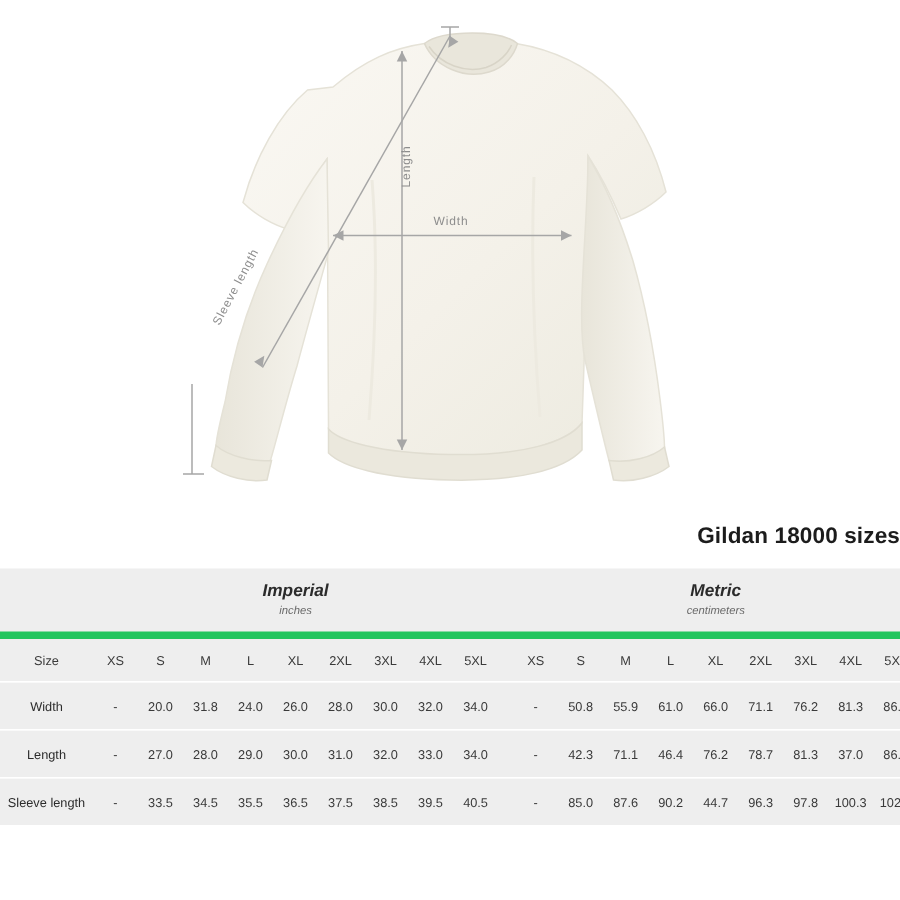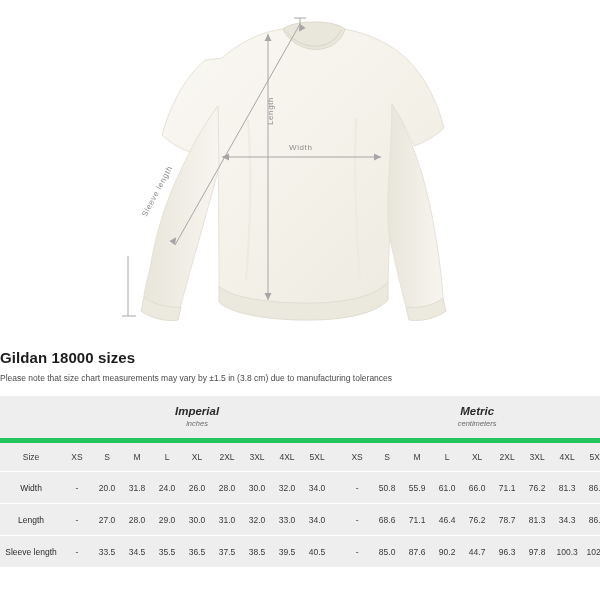--- a/index.html
+++ b/index.html
@@ -42,21 +42,21 @@
     transform: rotate(-90deg);
     transform-origin: left top;
   }
   .dim-label.diag {
     transform: rotate(-62deg);
     transform-origin: left top;
   }
 
   
   .title-block {
-    text-align: left;
+    text-align: right;
     margin-top: 4px;
   }
   .chart-title {
     font-size: 15px;
     font-weight: bold;
     color: #1c1c1c;
     letter-spacing: 0.1px;
   }
   .chart-note {
     font-size: 8.5px;
@@ -215,21 +215,20 @@
 
   <div class="dim-label vertical" style="left:266px; top:125px;">Length</div>
 
   <div class="dim-label" style="left:289px; top:143px;">Width</div>
 
   <div class="dim-label diag" style="left:140px; top:214px;">Sleeve length</div>
 </div>
 
 <div class="title-block">
   <div class="chart-title">Gildan 18000 sizes</div>
-  <div class="chart-note">Please note that size chart measurements may vary by ±1.5 in (3.8 cm) due to manufacturing tolerances</div>
 </div>
 
 <div class="table-wrap">
   <table class="size-table">
     <colgroup>
       <col class="col-label">
       <col class="col-val">
         <col class="col-val">
         <col class="col-val">
         <col class="col-val">
@@ -315,27 +314,27 @@
         <td>27.0</td>
         <td>28.0</td>
         <td>29.0</td>
         <td>30.0</td>
         <td>31.0</td>
         <td>32.0</td>
         <td>33.0</td>
         <td>34.0</td>
         <td></td>
         <td>-</td>
-        <td>68.6</td>
+        <td>42.3</td>
         <td>71.1</td>
         <td>46.4</td>
         <td>76.2</td>
         <td>78.7</td>
         <td>81.3</td>
-        <td>34.3</td>
+        <td>37.0</td>
         <td>86.4</td>
       </tr>
 
       <tr class="data-row">
         <td class="rowlabel">Sleeve length</td>
         <td>-</td>
         <td>33.5</td>
         <td>34.5</td>
         <td>35.5</td>
         <td>36.5</td>

